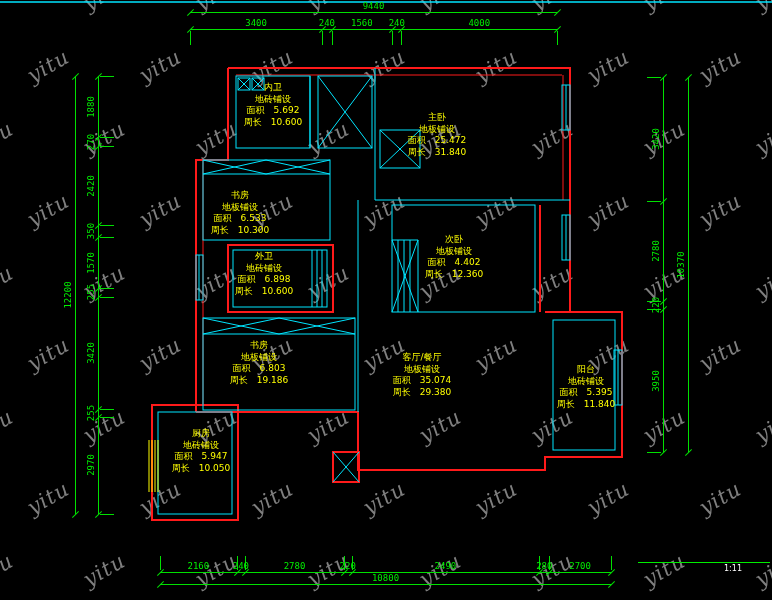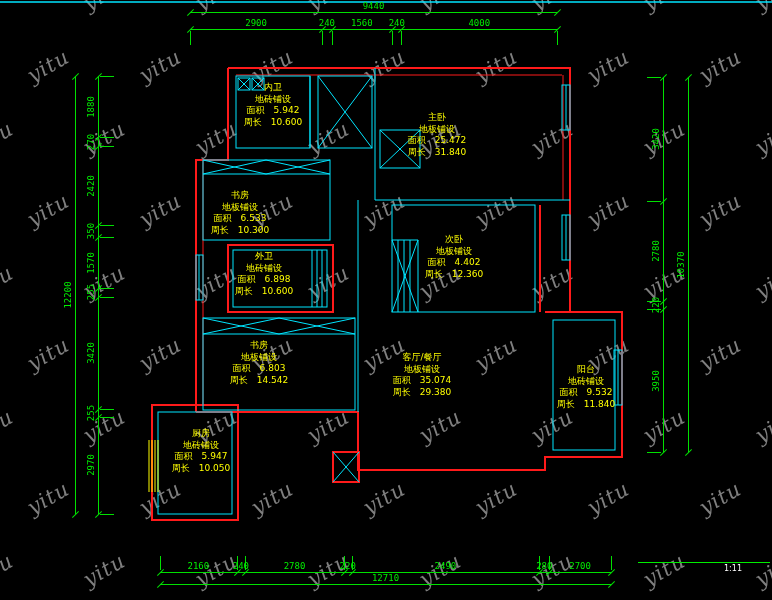--- a/index.html
+++ b/index.html
@@ -176,21 +176,21 @@
       <div class="dim-tick" style="left: 327.513px; top: 29px;"></div>
       <div class="dim-stub" style="left: 331.513px; top: 31px; width: 1px; height: 14px;"></div>
       <div class="dim-tick" style="left: 388.161px; top: 29px;"></div>
       <div class="dim-stub" style="left: 392.161px; top: 31px; width: 1px; height: 14px;"></div>
       <div class="dim-tick" style="left: 397.492px; top: 29px;"></div>
       <div class="dim-stub" style="left: 401.492px; top: 31px; width: 1px; height: 14px;"></div>
       <div class="dim-tick" style="left: 553px; top: 29px;"></div>
       <div class="dim-stub" style="left: 557px; top: 31px; width: 1px; height: 14px;"></div>
       <div class="dim-tick" style="left: 186px; top: 12px;"></div>
       <div class="dim-tick" style="left: 553px; top: 12px;"></div>
-      <div class="dim-label" style="left: 256.091px; top: 18px;">2900</div>
+      <div class="dim-label" style="left: 256.091px; top: 18px;">3400</div>
       <div class="dim-label" style="left: 326.847px; top: 18px;">240</div>
       <div class="dim-label" style="left: 361.837px; top: 18px; text-align: right;">1560</div>
       <div class="dim-label" style="left: 396.826px; top: 18px;">240</div>
       <div class="dim-label" style="left: 479.246px; top: 18px;">4000</div>
       <div class="dim-label" style="left: 373.5px; top: 1px;">9440</div>
       <div class="dim-line" style="left: 160px; top: 572px; width: 451px; height: 1px;"></div>
       <div class="dim-line" style="left: 160px; top: 584px; width: 451px; height: 1px;"></div>
       <div class="dim-tick" style="left: 156px; top: 572px;"></div>
       <div class="dim-stub" style="left: 160px; top: 556px; width: 1px; height: 14px;"></div>
       <div class="dim-tick" style="left: 232.645px; top: 572px;"></div>
@@ -209,21 +209,21 @@
       <div class="dim-stub" style="left: 611px; top: 556px; width: 1px; height: 14px;"></div>
       <div class="dim-tick" style="left: 156px; top: 584px;"></div>
       <div class="dim-tick" style="left: 607px; top: 584px;"></div>
       <div class="dim-label" style="left: 198.323px; top: 561px;">2160</div>
       <div class="dim-label" style="left: 240.903px; top: 561px;">240</div>
       <div class="dim-label" style="left: 294.484px; top: 561px;">2780</div>
       <div class="dim-label" style="left: 347.71px; top: 561px;">220</div>
       <div class="dim-label" style="left: 445.468px; top: 561px;">2490</div>
       <div class="dim-label" style="left: 544.29px; top: 561px;">280</div>
       <div class="dim-label" style="left: 580.129px; top: 561px;">2700</div>
-      <div class="dim-label" style="left: 385.5px; top: 573px;">12710</div>
+      <div class="dim-label" style="left: 385.5px; top: 573px;">10800</div>
       <div class="dim-line" style="left: 98px; top: 76px; width: 1px; height: 438px;"></div>
       <div class="dim-line" style="left: 75px; top: 76px; width: 1px; height: 438px;"></div>
       <div class="dim-tick" style="left: 94px; top: 76px;"></div>
       <div class="dim-stub" style="left: 100px; top: 76px; width: 14px; height: 1px;"></div>
       <div class="dim-tick" style="left: 94px; top: 137.497px;"></div>
       <div class="dim-stub" style="left: 100px; top: 137.497px; width: 14px; height: 1px;"></div>
       <div class="dim-tick" style="left: 94px; top: 146.329px;"></div>
       <div class="dim-stub" style="left: 100px; top: 146.329px; width: 14px; height: 1px;"></div>
       <div class="dim-tick" style="left: 94px; top: 225.489px;"></div>
       <div class="dim-stub" style="left: 100px; top: 225.489px; width: 14px; height: 1px;"></div>
@@ -270,21 +270,21 @@
       <div class="dim-label v" style="left: 656px; top: 305.182px;">220</div>
       <div class="dim-label v" style="left: 656px; top: 380.58px;">3950</div>
       <div class="dim-label v" style="left: 681px; top: 264.5px;">10370</div>
     </div>
 
   <div class="room-label" style="left:231px;top:82px;width:84px;">
     <div>内卫</div>
     <div>地砖铺设</div>
     <div class="rrow">
         <span>面积</span>
-        <span>5.942</span>
+        <span>5.692</span>
       </div>
     <div class="rrow">
         <span>周长</span>
         <span>10.600</span>
       </div>
   </div>
   <div class="room-label" style="left:389px;top:112px;width:96px;">
     <div>主卧</div>
     <div>地板铺设</div>
     <div class="rrow">
@@ -334,41 +334,41 @@
   </div>
   <div class="room-label" style="left:213px;top:340px;width:92px;">
     <div>书房</div>
     <div>地板铺设</div>
     <div class="rrow">
         <span>面积</span>
         <span>6.803</span>
       </div>
     <div class="rrow">
         <span>周长</span>
-        <span>14.542</span>
+        <span>19.186</span>
       </div>
   </div>
   <div class="room-label" style="left:370px;top:352px;width:104px;">
     <div>客厅/餐厅</div>
     <div>地板铺设</div>
     <div class="rrow">
         <span>面积</span>
         <span>35.074</span>
       </div>
     <div class="rrow">
         <span>周长</span>
         <span>29.380</span>
       </div>
   </div>
   <div class="room-label" style="left:541px;top:364px;width:90px;">
     <div>阳台</div>
     <div>地砖铺设</div>
     <div class="rrow">
         <span>面积</span>
-        <span>9.532</span>
+        <span>5.395</span>
       </div>
     <div class="rrow">
         <span>周长</span>
         <span>11.840</span>
       </div>
   </div>
   <div class="room-label" style="left:156px;top:428px;width:90px;">
     <div>厨房</div>
     <div>地砖铺设</div>
     <div class="rrow">

